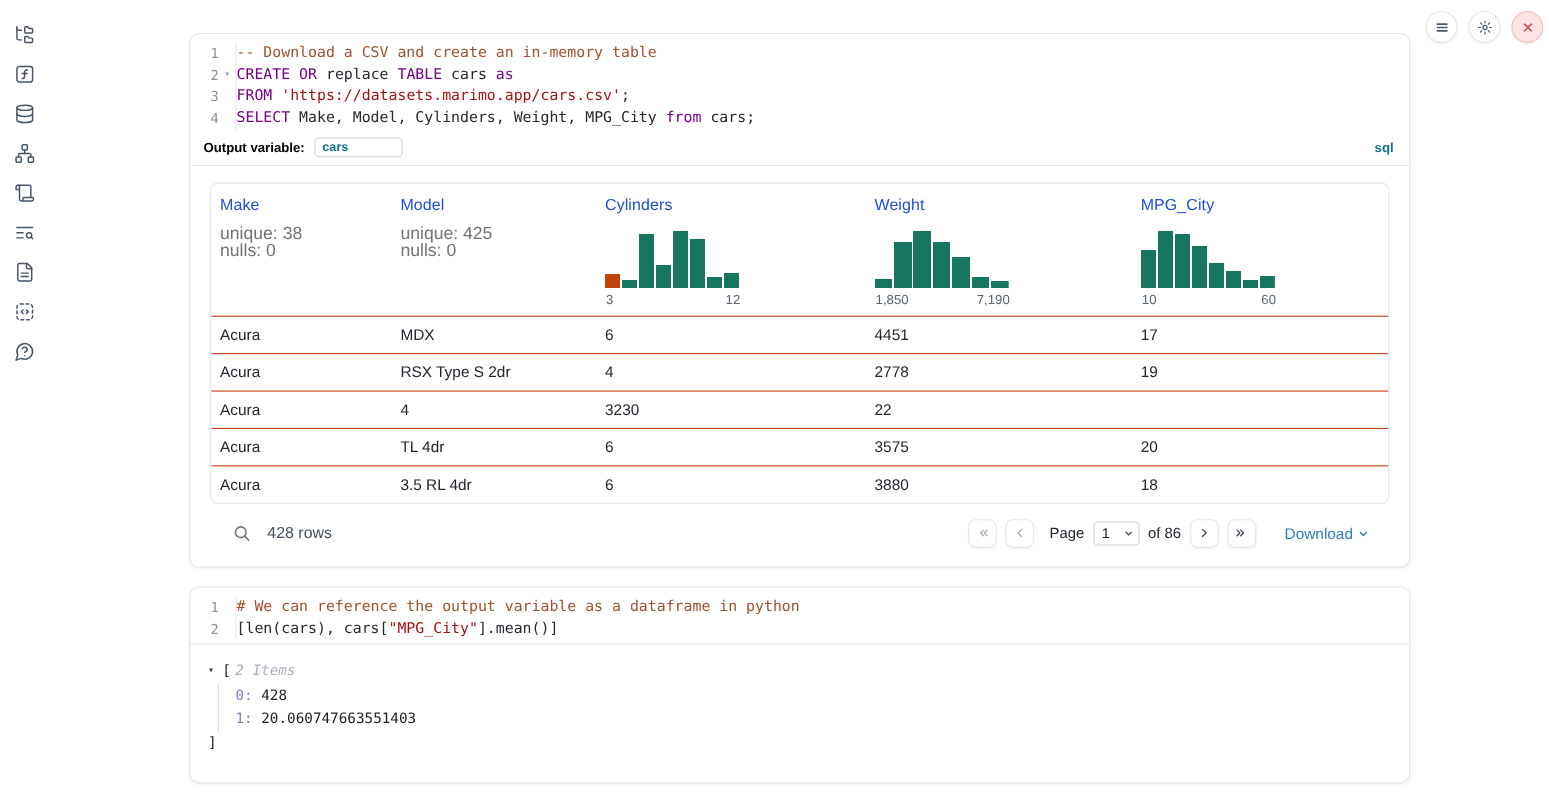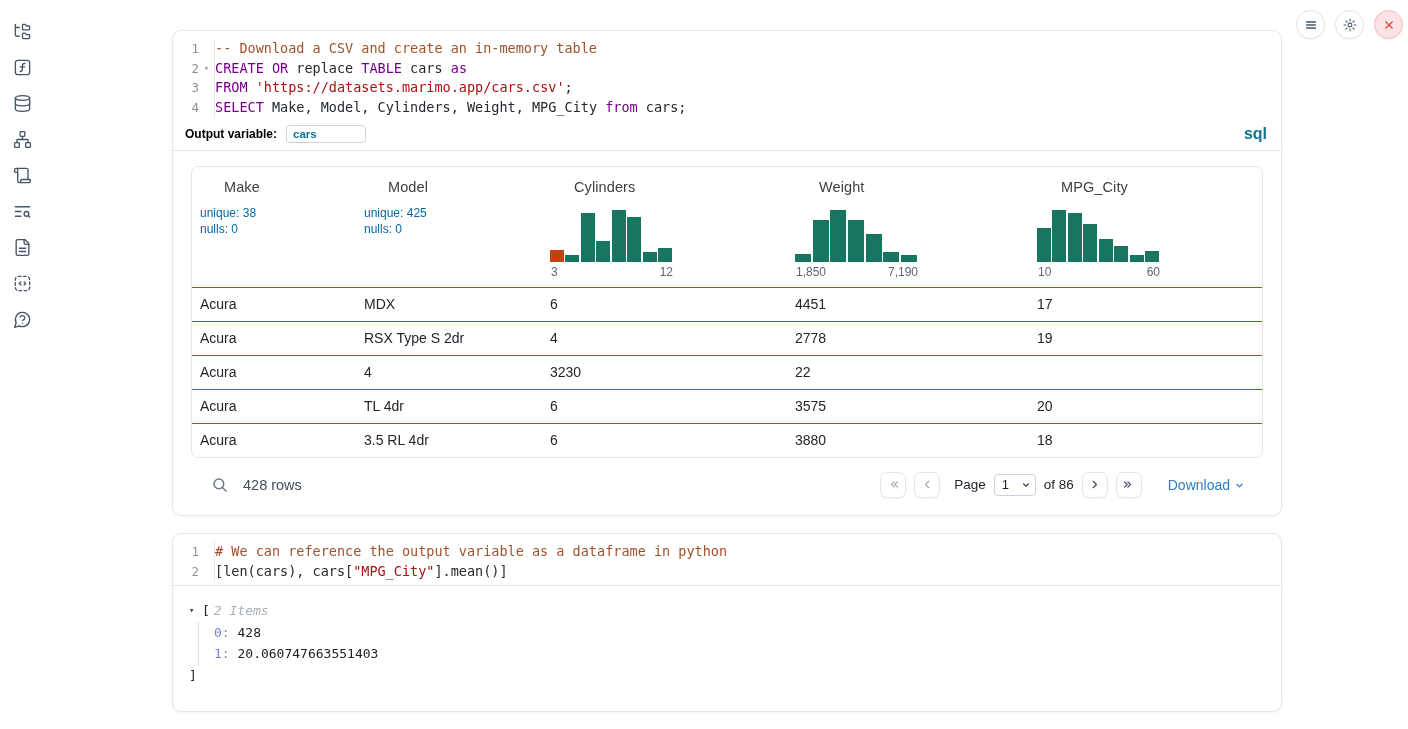--- a/index.html
+++ b/index.html
@@ -36,31 +36,31 @@
   .kw  { color:#770088; }
   .str { color:#aa1111; }
   .cmt { color:#a0522d; }
 
   
   .outvar-bar { display:flex; align-items:center; gap:9px; padding:3px 14px 7px 12px; }
   .outvar-label { font-size:12px; font-weight:700; color:#000000; }
   .outvar-input { width:80px; height:18px; border:1px solid #cbd5e1; border-radius:4px;
     font-family:"Liberation Sans",sans-serif; font-size:11.5px; font-weight:700;
     color:#0e7394; padding:0 6px; outline:none; }
-  .lang-badge { margin-left:auto; font-size:16px; font-weight:700; color:#0e7394;text-align:right; }
+  .lang-badge { margin-left:auto; font-size:12px; font-weight:700; color:#0e7394;text-align:right; }
   .divider { border-top:1px solid #e2e6ea; }
 
   
   .output-area { padding:15px 18px 0; }
   .data-table { border:1px solid #e2e6ea; border-radius:7px; overflow:hidden; }
   .tbl-grid { display:grid; grid-template-columns:164px 186px 245px 242px 1fr; }
   .tbl-header { height:120px; }
   .th-cell { padding:12px 8px 8px; display:flex; flex-direction:column; }
-  .col-name { font-size:14.5px; color:#404040; letter-spacing:.1px;margin-left:24px; }
-  .col-stats { margin-top:10px; font-size:12px; color:#0369a1; line-height:16.5px; }
+  .col-name { font-size:14.5px; color:#1d4ed8; letter-spacing:.1px; }
+  .col-stats { margin-top:10px; font-size:16px; color:#737373; line-height:16.5px; }
   .hist-wrap { margin-top:auto; width:124px; }
   .hist-labels { display:flex; justify-content:space-between; font-size:12px;
     color:#5b6673; margin-top:3px; padding:0 1px; }
   .tbl-row { border-top:1px solid #c2410c; }
   .td-cell { padding:8px 8px; font-size:14px; color:#21262d; line-height:17px; }
 
   
   .tbl-footer { display:flex; align-items:center; padding:14px 18px 0 20px; }
   .search-btn { width:18px; height:18px; color:#6b7684; cursor:pointer; }
   .row-count { margin-left:14px; font-size:14.5px; color:#434e5e; }

